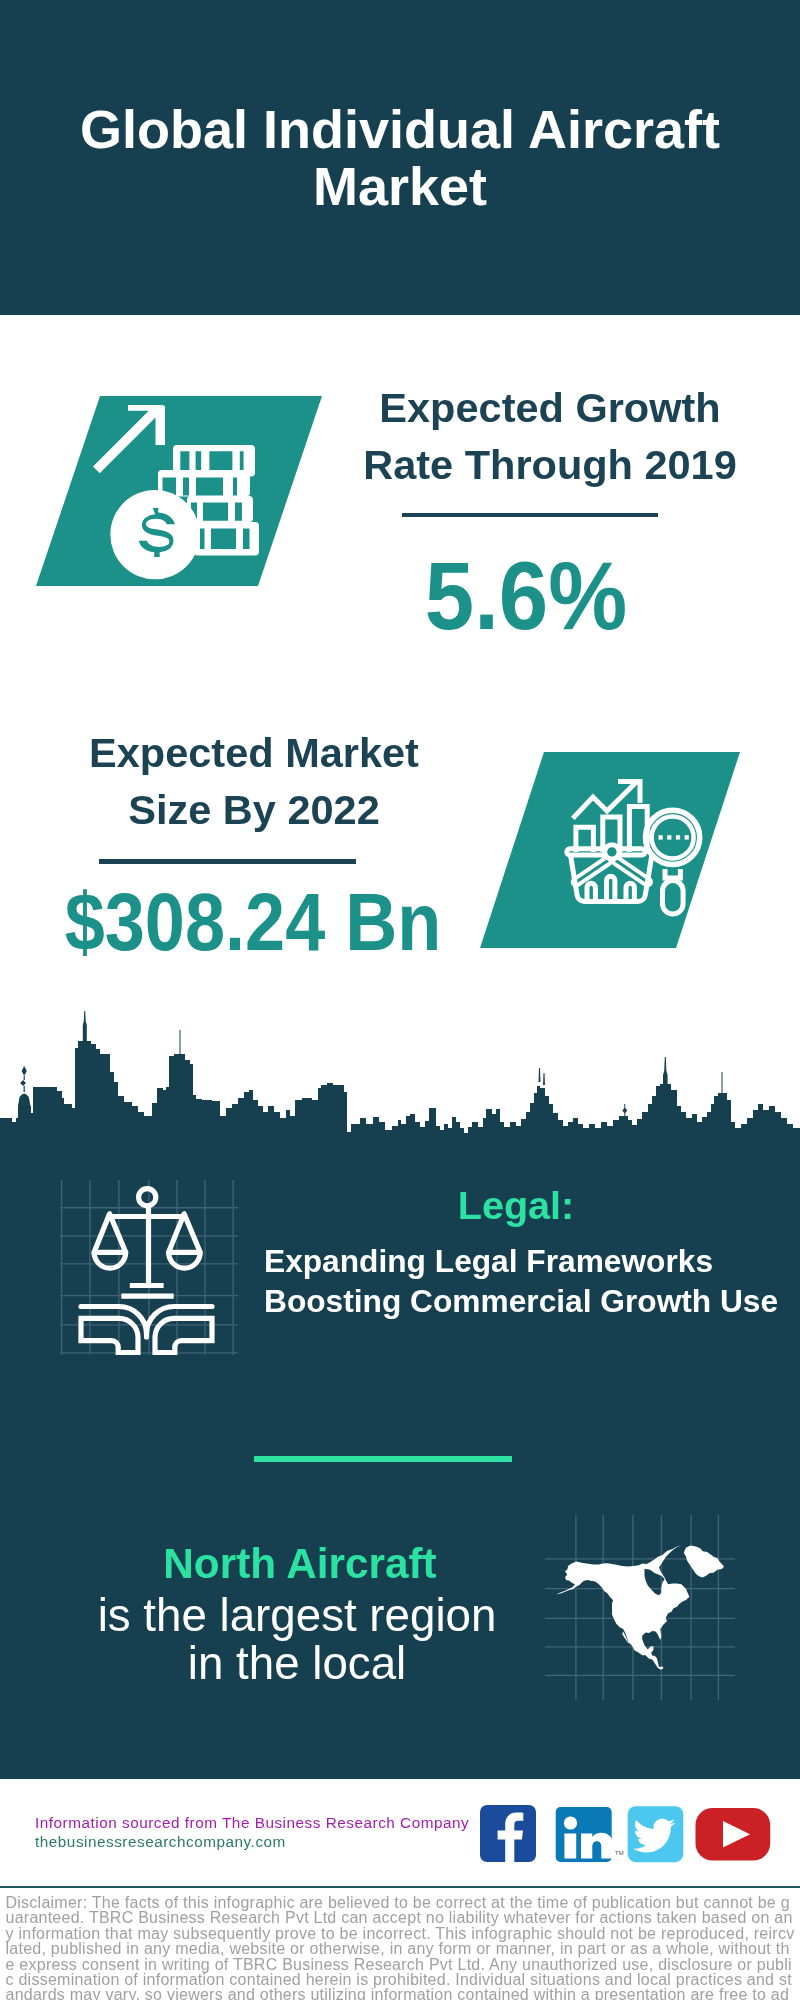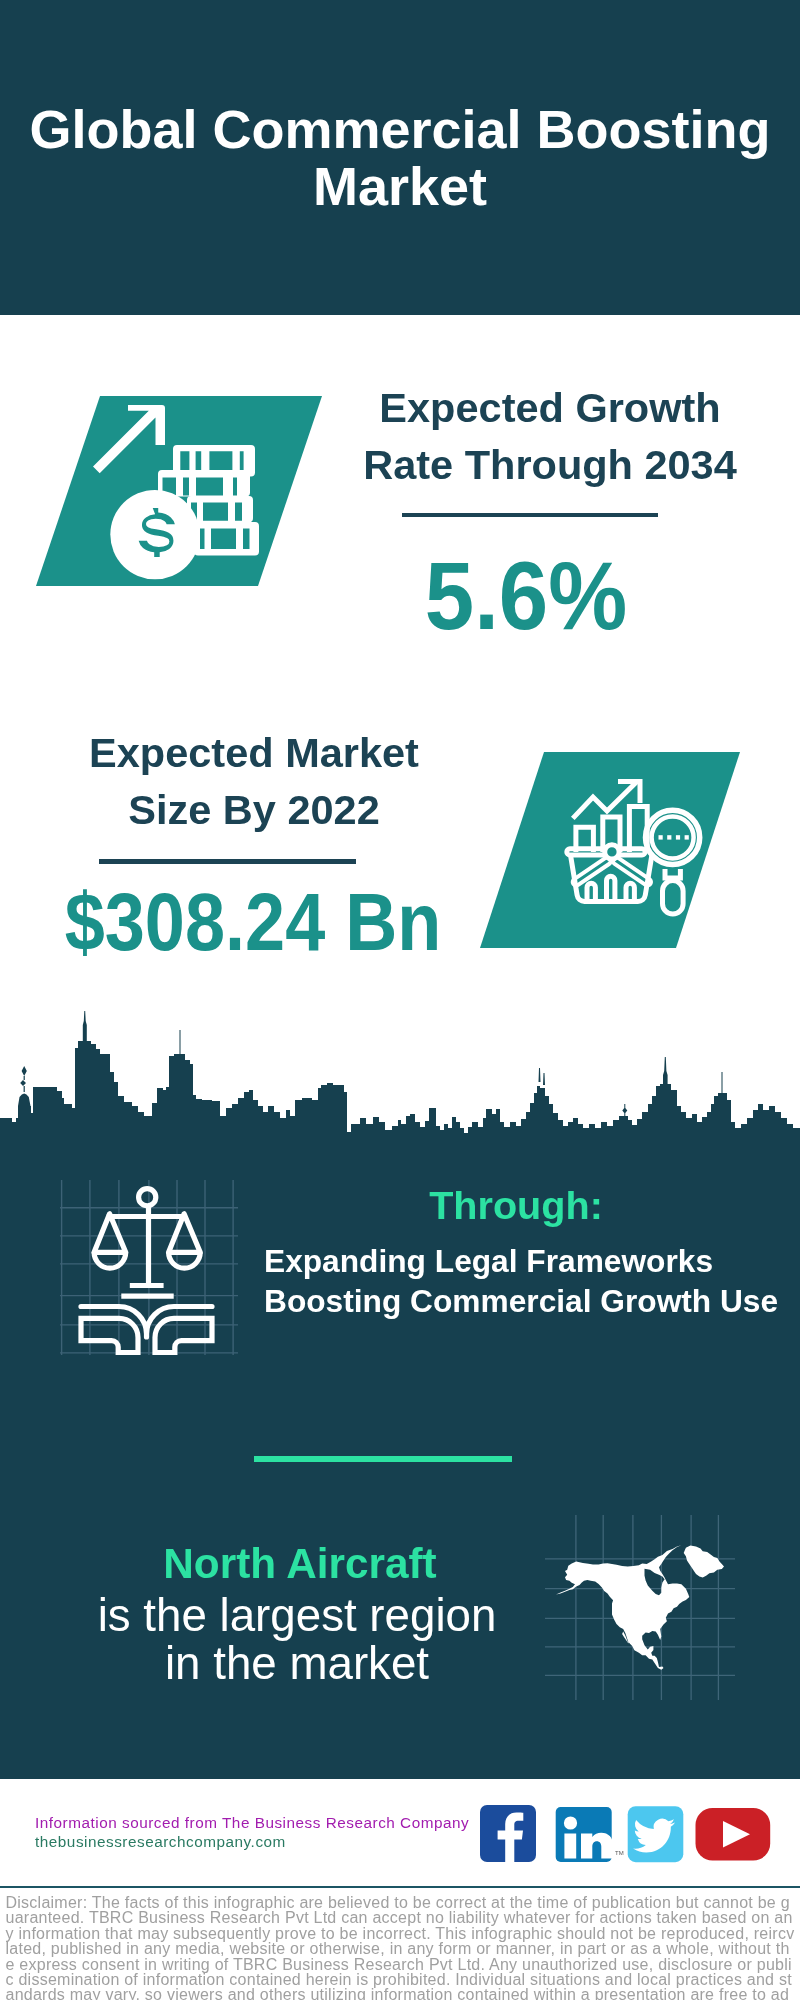--- a/index.html
+++ b/index.html
@@ -60,21 +60,21 @@
   .social{position:absolute;left:478px;top:1796px;width:300px;height:62px;overflow:visible;}
   .hr-foot{position:absolute;left:0;top:1886px;width:800px;height:2px;background:#1c5564;}
   .disclaimer{position:absolute;left:5.5px;top:1895px;width:789px;color:#a0a0a0;font-size:16px;line-height:15.4px;letter-spacing:0.25px;word-break:break-all;text-align:left;transform-origin:left top;}
 </style>
 </head>
 <body>
 
 <div class="page">
 
   <div class="header">
-    <div class="header-title">Global Commercial Boosting Market</div>
+    <div class="header-title">Global Individual Aircraft Market</div>
   </div>
 
   <div class="whiteband"></div>
 
   <svg class="para2" viewBox="0 0 260 196">
     <polygon fill="#1b918a" points="64,0 260,0 196,196 0,196"></polygon>
     <g fill="none" stroke="#ffffff" stroke-width="5" stroke-linecap="butt" stroke-linejoin="miter">
       <polyline points="92.8,66.4 113,45 127,59 157,29.5"></polyline>
       <polyline points="138,29.5 160,29.5 160,51"></polyline>
       <path d="M95.9,100 v-24.8 h17.5 v24.8"></path>
@@ -114,21 +114,21 @@
         <path d="M155,100 h58 a4,4 0 0 1 4,4 v18.2 a4,4 0 0 1 -4,4 h-58 a4,4 0 0 1 -4,-4 v-18.2 a4,4 0 0 1 4,-4 z M155,106.5 h6 v18.2 h-6 z M167,106.5 h25 v18.2 h-25 z M199,106.5 h7 v18.2 h-7 z"></path>
         <path d="M162,126 h57 a4,4 0 0 1 4,4 v25.6 a4,4 0 0 1 -4,4 h-57 a4,4 0 0 1 -4,-4 v-25.6 a4,4 0 0 1 4,-4 z M164,132.5 h4.5 v20.6 h-4.5 z M175,132.5 h25 v20.6 h-25 z M207,132.5 h6.5 v20.6 h-6.5 z"></path>
       </g>
       <circle cx="119" cy="138.6" r="44.7" fill="#ffffff"></circle>
       <g transform="translate(101,112) scale(0.366)">
           <path fill="#1b918a" d="M43,0 h15 v12.5 q22,2 34.5,13.5 a38,38 0 0 1 11,18.5 h-22.5 a20,20 0 0 0 -5.5,-8 q-8.5,-6.8 -24.5,-6.8 q-13.5,0 -20.5,4.5 q-6,3.8 -6,9.8 q0,5.6 5.6,8.5 q6.2,3.4 22,5.8 q24.5,3.6 34.5,9.6 q13,7.4 13,21.8 q0,13.6 -11.6,22.2 q-10,7.6 -26,9.2 v12.9 h-15 v-12.9 q-19.5,-1.8 -30.5,-11.5 a38,38 0 0 1 -12,-19.8 h22.5 a21,21 0 0 0 7,9.5 q9.5,7 25.5,7 q14,0 22,-4.5 q7,-3.8 7,-10.5 q0,-6 -6.5,-9 q-7,-3.6 -24,-6.2 q-22,-3 -32,-9 q-12.5,-7.4 -12.5,-20.8 q0,-12.6 11,-20.5 q9.5,-6.8 25,-8.5 z"></path>
         </g>
     </g>
   </svg>
 
-  <div class="b1-title">Expected Growth Rate Through 2034</div>
+  <div class="b1-title">Expected Growth Rate Through 2019</div>
   <div class="b1-rule"></div>
   <div class="b1-value">5.6%</div>
 
   <div class="b2-title">Expected Market Size By 2022</div>
   <div class="b2-rule"></div>
   <div class="b2-value">$308.24 Bn</div>
 
   <div class="darkbody"></div>
   <svg class="skyline" viewBox="0 0 800 150" preserveAspectRatio="none">
     <path fill="#16404f" d="M 0,151 L 0,123 L 12,123 L 12,127 L 16,127 L 16,123 L 18,123 L 18,111 L 31,111 L 31,118 L 33,118 L 33,92 L 57,92 L 57,96 L 62,96 L 62,103 L 64,103 L 64,109 L 72,109 L 72,113 L 75,113 L 75,53 L 78,53 L 78,46 L 91,46 L 91,49 L 96,49 L 96,54 L 100,54 L 100,59 L 110,59 L 110,77 L 114,77 L 114,87 L 118,87 L 118,101 L 124,101 L 124,107 L 132,107 L 132,111 L 138,111 L 138,117 L 144,117 L 144,121 L 152,121 L 152,108 L 157,108 L 157,93 L 163,93 L 163,95 L 166,95 L 166,92 L 169,92 L 169,61 L 174,61 L 174,59 L 185,59 L 185,65 L 190,65 L 190,69 L 193,69 L 193,100 L 196,100 L 196,104 L 202,104 L 202,105 L 212,105 L 212,106 L 220,106 L 220,121 L 226,121 L 226,113 L 232,113 L 232,109 L 238,109 L 238,103 L 244,103 L 244,97 L 249,97 L 249,95 L 253,95 L 253,105 L 258,105 L 258,111 L 263,111 L 263,117 L 268,117 L 268,111 L 274,111 L 274,117 L 280,117 L 280,123 L 286,123 L 286,115 L 290,115 L 290,121 L 295,121 L 295,105 L 302,105 L 302,103 L 312,103 L 312,105 L 318,105 L 318,93 L 321,93 L 321,90 L 327,90 L 327,88 L 333,88 L 333,90 L 344,90 L 344,97 L 347,97 L 347,137 L 351,137 L 351,129 L 360,129 L 360,123 L 366,123 L 366,129 L 373,129 L 373,122 L 379,122 L 379,127 L 385,127 L 385,135 L 392,135 L 392,131 L 398,131 L 398,125 L 401,125 L 401,129 L 406,129 L 406,121 L 410,121 L 410,119 L 415,119 L 415,127 L 420,127 L 420,132 L 425,132 L 425,126 L 429,126 L 429,113 L 436,113 L 436,131 L 440,131 L 440,135 L 444,135 L 444,129 L 448,129 L 448,133 L 452,133 L 452,122 L 456,122 L 456,127 L 460,127 L 460,133 L 464,133 L 464,138 L 468,138 L 468,132 L 472,132 L 472,127 L 478,127 L 478,132 L 483,132 L 483,123 L 486,123 L 486,114 L 492,114 L 492,119 L 496,119 L 496,114 L 500,114 L 500,127 L 504,127 L 504,132 L 510,132 L 510,127 L 516,127 L 516,131 L 521,131 L 521,124 L 526,124 L 526,117 L 530,117 L 530,108 L 534,108 L 534,98 L 537,98 L 537,91 L 540,91 L 540,93 L 545,93 L 545,101 L 549,101 L 549,109 L 553,109 L 553,118 L 558,118 L 558,125 L 563,125 L 563,131 L 568,131 L 568,127 L 573,127 L 573,123 L 578,123 L 578,129 L 583,129 L 583,133 L 589,133 L 589,129 L 595,129 L 595,133 L 601,133 L 601,127 L 607,127 L 607,131 L 613,131 L 613,125 L 619,125 L 619,121 L 628,121 L 628,125 L 632,125 L 632,130 L 637,130 L 637,124 L 642,124 L 642,117 L 648,117 L 648,109 L 652,109 L 652,101 L 656,101 L 656,91 L 660,91 L 660,89 L 671,89 L 671,95 L 677,95 L 677,111 L 681,111 L 681,117 L 686,117 L 686,123 L 692,123 L 692,119 L 697,119 L 697,127 L 702,127 L 702,122 L 707,122 L 707,117 L 711,117 L 711,109 L 714,109 L 714,101 L 718,101 L 718,98 L 727,98 L 727,105 L 731,105 L 731,127 L 735,127 L 735,133 L 741,133 L 741,129 L 747,129 L 747,123 L 753,123 L 753,115 L 758,115 L 758,109 L 763,109 L 763,115 L 769,115 L 769,111 L 775,111 L 775,117 L 781,117 L 781,123 L 787,123 L 787,129 L 793,129 L 793,133 L 800,133 L 800,151 Z"></path>
@@ -167,21 +167,21 @@
       <path d="M34.1,77.3 a15.8,15.8 0 0 0 31.6,0"></path>
       <path d="M124.1,38.8 L108.6,77.3 h31.6 z"></path>
       <path d="M108.6,77.3 a15.8,15.8 0 0 0 31.6,0"></path>
       <line x1="69.8" y1="110.5" x2="103.6" y2="110.5"></line>
       <line x1="61.3" y1="121.1" x2="113.7" y2="121.1"></line>
       <path d="M21,131.5 h38 a27.5,27.5 0 0 1 27.5,27.5 v3 M152,131.5 h-38 a27.5,27.5 0 0 0 -27.5,27.5 v3" stroke-linecap="round"></path>
       <path d="M21,143.4 h38 a19,19 0 0 1 19,19 v15.1 h-19.8 v-5.4 a6.5,6.5 0 0 0 -6.5,-6.5 h-30.7 z" stroke-linejoin="miter"></path>
       <path d="M152,143.4 h-38 a19,19 0 0 0 -19,19 v15.1 h19.8 v-5.4 a6.5,6.5 0 0 1 6.5,-6.5 h30.7 z" stroke-linejoin="miter"></path>
     </g>
   </svg>
-  <div class="driver-label">Through:</div>
+  <div class="driver-label">Legal:</div>
   <div class="driver-text"><span>Expanding Legal Frameworks</span><br><span>Boosting Commercial Growth Use</span></div>
   <div class="divider"></div>
 
   <svg class="grid-bg grid-bg-2" viewBox="0 0 190 185">
     <g stroke="#3f6578" stroke-width="1.3" fill="none">
       <line x1="0" y1="43.9" x2="190" y2="43.9"></line>
         <line x1="0" y1="73.6" x2="190" y2="73.6"></line>
       <line x1="0" y1="103.3" x2="190" y2="103.3"></line>
         <line x1="0" y1="131.8" x2="190" y2="131.8"></line>
       <line x1="0" y1="160.3" x2="190" y2="160.3"></line>
@@ -190,21 +190,21 @@
       <line x1="87.9" y1="0" x2="87.9" y2="185"></line>
         <line x1="116.4" y1="0" x2="116.4" y2="185"></line>
       <line x1="146.1" y1="0" x2="146.1" y2="185"></line>
         <line x1="173.4" y1="0" x2="173.4" y2="185"></line>
     </g>
   </svg>
   <svg class="na-map" viewBox="0 0 190 185">
     <path fill="#ffffff" fill-rule="evenodd" d="M 20.0,56.0 L 22.2,54.7 L 23.3,50.8 L 26.7,48.4 L 31.2,46.5 L 37.9,48.1 L 43.5,48.7 L 48.0,49.4 L 53.6,49.6 L 58.0,48.6 L 62.5,48.2 L 67.0,48.9 L 71.5,49.8 L 77.1,50.9 L 82.7,51.5 L 88.3,50.9 L 93.9,50.3 L 97.2,48.6 L 101.7,48.9 L 106.2,46.5 L 109.6,44.2 L 112.9,41.8 L 117.4,40.1 L 121.9,36.0 L 127.5,34.0 L 132.0,31.6 L 136.4,30.3 L 132.0,32.0 L 127.5,35.3 L 124.1,38.4 L 120.8,42.1 L 118.5,45.5 L 116.3,48.9 L 114.0,52.3 L 115.2,55.7 L 117.4,59.1 L 119.6,62.5 L 120.8,65.0 L 123.0,69.3 L 127.5,68.4 L 132.0,68.4 L 136.4,69.3 L 140.9,73.8 L 143.2,78.9 L 144.3,82.0 L 140.9,84.9 L 137.6,86.6 L 134.2,89.1 L 132.0,91.7 L 128.6,93.3 L 126.4,96.7 L 123.0,98.6 L 120.8,102.8 L 121.9,106.2 L 118.5,109.6 L 115.2,113.9 L 116.3,121.5 L 115.2,124.9 L 112.9,119.8 L 110.7,116.6 L 107.3,116.1 L 104.0,117.9 L 100.6,117.4 L 97.2,120.8 L 97.2,124.2 L 99.5,130.2 L 102.8,134.4 L 105.1,131.7 L 108.4,131.0 L 108.4,135.1 L 106.2,137.8 L 107.3,140.7 L 109.6,140.7 L 111.8,142.9 L 112.9,146.9 L 114.0,152.0 L 117.4,151.4 L 118.5,153.0 L 116.3,154.7 L 112.9,153.0 L 109.6,148.0 L 107.3,144.6 L 104.0,143.7 L 100.6,140.3 L 97.2,140.3 L 93.9,137.8 L 89.4,135.2 L 87.2,131.0 L 83.8,127.6 L 82.7,126.8 L 80.4,120.8 L 78.2,116.6 L 77.1,119.1 L 79.3,122.5 L 82.7,127.6 L 83.8,128.5 L 80.4,118.3 L 78.2,114.0 L 74.8,112.3 L 71.5,109.0 L 69.2,104.7 L 67.0,99.6 L 67.0,94.5 L 67.0,88.6 L 68.1,85.2 L 64.8,81.8 L 62.5,78.4 L 59.2,75.9 L 56.9,72.5 L 53.6,69.1 L 50.2,66.6 L 45.7,65.7 L 42.4,64.9 L 39.0,65.7 L 36.8,67.4 L 34.5,69.9 L 31.2,71.6 L 27.8,74.2 L 24.4,75.0 L 20.0,76.7 L 15.5,78.4 L 11.0,79.4 L 15.5,77.4 L 20.0,75.7 L 24.4,73.8 L 27.8,72.0 L 30.0,69.3 L 26.7,67.7 L 24.4,65.7 L 21.1,64.9 L 20.0,62.3 L 22.2,59.8 Z M 99.5,53.7 L 105.1,54.7 L 109.6,58.1 L 114.0,59.8 L 117.4,61.5 L 119.6,64.2 L 117.4,67.6 L 116.3,72.7 L 116.3,77.7 L 114.0,80.3 L 110.7,79.1 L 107.3,75.7 L 102.8,70.6 L 100.6,65.5 L 99.5,60.4 Z M 140.9,32.8 L 145.4,30.6 L 151.0,31.4 L 155.5,33.6 L 157.7,36.2 L 162.2,37.0 L 165.6,39.6 L 168.9,42.1 L 172.3,43.0 L 174.5,46.4 L 176.8,48.9 L 179.0,51.5 L 176.8,54.0 L 172.3,54.8 L 168.9,57.4 L 164.4,58.2 L 161.1,60.8 L 157.7,62.5 L 154.4,61.6 L 151.0,59.1 L 148.8,55.7 L 146.5,52.3 L 144.3,48.9 L 142.0,45.5 L 140.9,41.3 L 138.7,37.9 L 139.8,35.3 Z"></path>
   </svg>
   <div class="region-name">North Aircraft</div>
-  <div class="region-text"><span>is the largest region</span><br><span>in the market</span></div>
+  <div class="region-text"><span>is the largest region</span><br><span>in the local</span></div>
 
   <div class="footer"></div>
   <div>
     <div class="src-line1">Information sourced from The Business Research Company</div>
     <div class="src-line2">thebusinessresearchcompany.com</div>
     <svg class="social" viewBox="0 0 300 62">
       <g>
         <rect x="2" y="9" width="56" height="57" rx="7" fill="#1b4c9c"></rect>
         <path fill="#ffffff" d="M36.3,66 v-22.6 h7.6 l1.1,-8.8 h-8.7 v-5.6 c0,-2.5 0.7,-4.3 4.4,-4.3 h4.6 v-7.9 c-0.8,-0.1 -3.6,-0.3 -6.8,-0.3 c-6.7,0 -11.3,4.1 -11.3,11.6 v6.5 h-7.6 v8.8 h7.6 V66 z"></path>
       </g>

